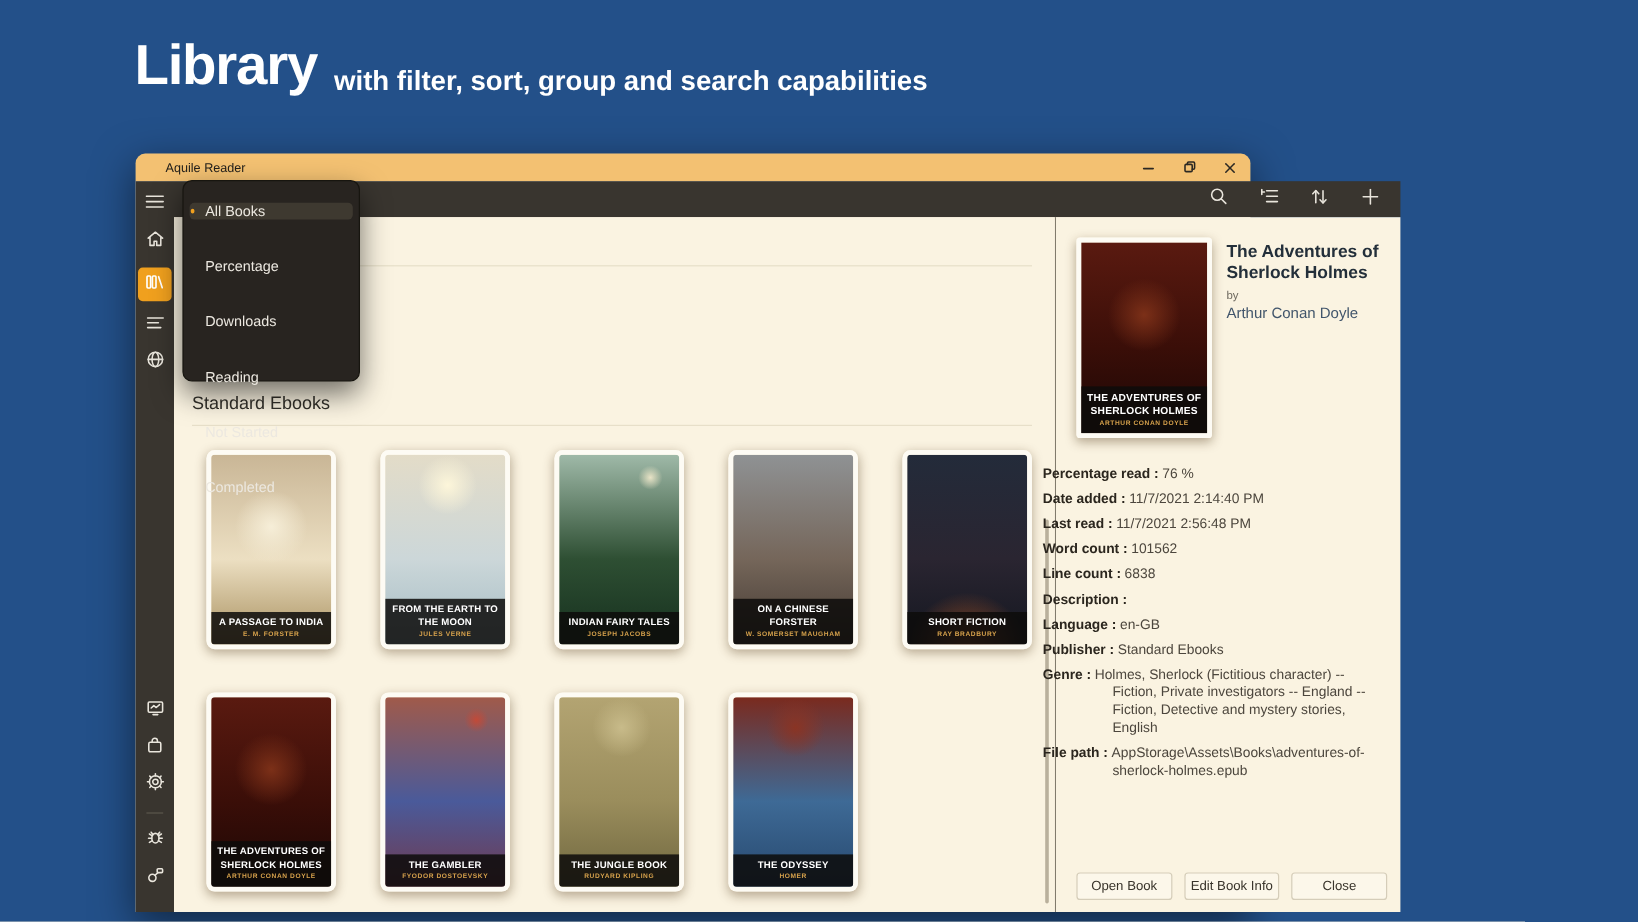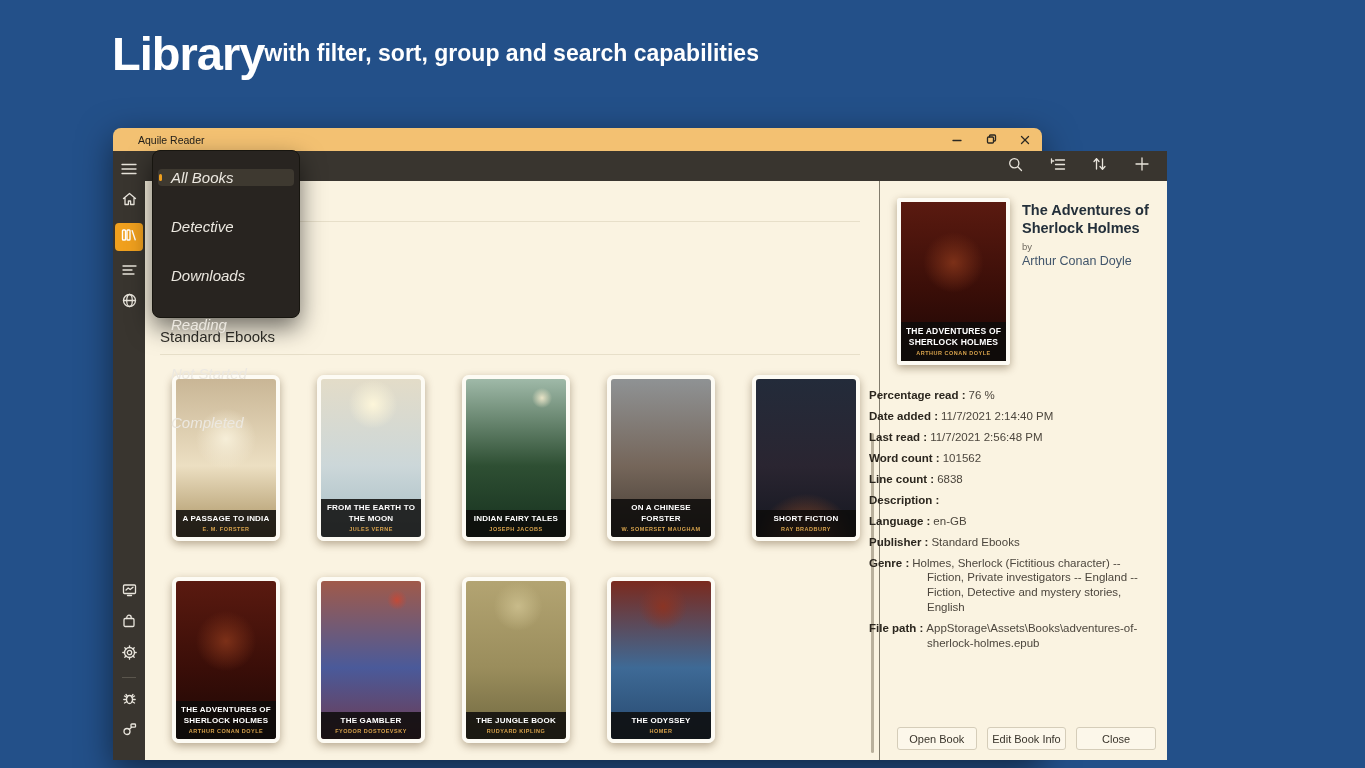--- a/index.html
+++ b/index.html
@@ -1,20 +1,20 @@
 <!DOCTYPE html>
 <html><head>
 <meta charset="utf-8">
 <style>
   * { box-sizing: border-box; margin: 0; padding: 0; }
   html,body { width:1365px; height:768px; overflow:hidden; }
   body { background:#235089; font-family:"Liberation Sans", sans-serif; position:relative; }
 
   
-  .page-heading { position:absolute; left:112px; top:26px; color:#ffffff; display:flex; align-items:center; }
+  .page-heading { position:absolute; left:112px; top:26px; color:#ffffff; display:flex; align-items:flex-end; gap:14px; }
   .page-heading .big { font-size:47px; font-weight:600; letter-spacing:-1px; }
   .page-heading .sub { font-size:23px; font-weight:600; }
 
   
   .app-window { position:absolute; left:113px; top:128px; width:929px; height:632px;
     border-radius:8px 8px 2px 2px; overflow:visible; box-shadow:0 10px 34px rgba(0,0,0,.5); }
 
   .titlebar { position:absolute; left:0; top:0; width:100%; height:23px; background:#f3c172;
     border-radius:8px 8px 0 0; display:flex; align-items:center; }
   .titlebar .app-title { font-size:10.5px; color:#23201b; margin-left:25px; }
@@ -73,21 +73,21 @@
 
   .detail-buttons { position:absolute; left:17px; right:11px; bottom:10px; display:flex; gap:10px; }
   .d-btn { flex:1; height:23px; background:#fcf7ea; border:1px solid #d5cdb9; border-radius:3px;
     font-size:11px; color:#39342b; font-family:"Liberation Sans",sans-serif; cursor:pointer; }
 
   
   .filter-menu { position:absolute; left:39px; top:22px; width:148px; height:168px; background:#282420;
     border:1px solid #17150f; border-radius:8px; box-shadow:0 10px 24px rgba(0,0,0,.55); z-index:60;
     padding:2px 0; display:flex; flex-direction:column; justify-content:space-around; }
   .menu-item { height:24px; margin:16px 5px; display:flex; align-items:center; position:relative;
-    padding-left:13px; border-radius:4px; color:#ece8e0; font-size:15px; cursor:pointer;font-style:italic; }
+    padding-left:13px; border-radius:4px; color:#ece8e0; font-size:12px; cursor:pointer; }
   .menu-item.selected { background:#3e3930; }
   .accent-bar { position:absolute; left:1px; top:5px; bottom:5px; width:3px; background:#f0a01e; border-radius:2px; }
 
   svg.glyph { stroke:#e9e5dc; fill:none; stroke-width:1.3; stroke-linecap:round; stroke-linejoin:round; }
   svg.glyph.dark { stroke:#2b2822; }
   svg.glyph.white { stroke:#ffffff; stroke-width:1.4; }
 </style>
 </head>
 <body>
 
@@ -359,21 +359,21 @@
       </div>
     </div>
   </div>
 
   <div class="filter-menu">
       <div class="menu-item selected">
         <span class="accent-bar"></span>
         <span>All Books</span>
       </div>
       <div class="menu-item">
-        <span>Detective</span>
+        <span>Percentage</span>
       </div>
       <div class="menu-item">
         <span>Downloads</span>
       </div>
       <div class="menu-item">
         <span>Reading</span>
       </div>
       <div class="menu-item">
         <span>Not Started</span>
       </div>

